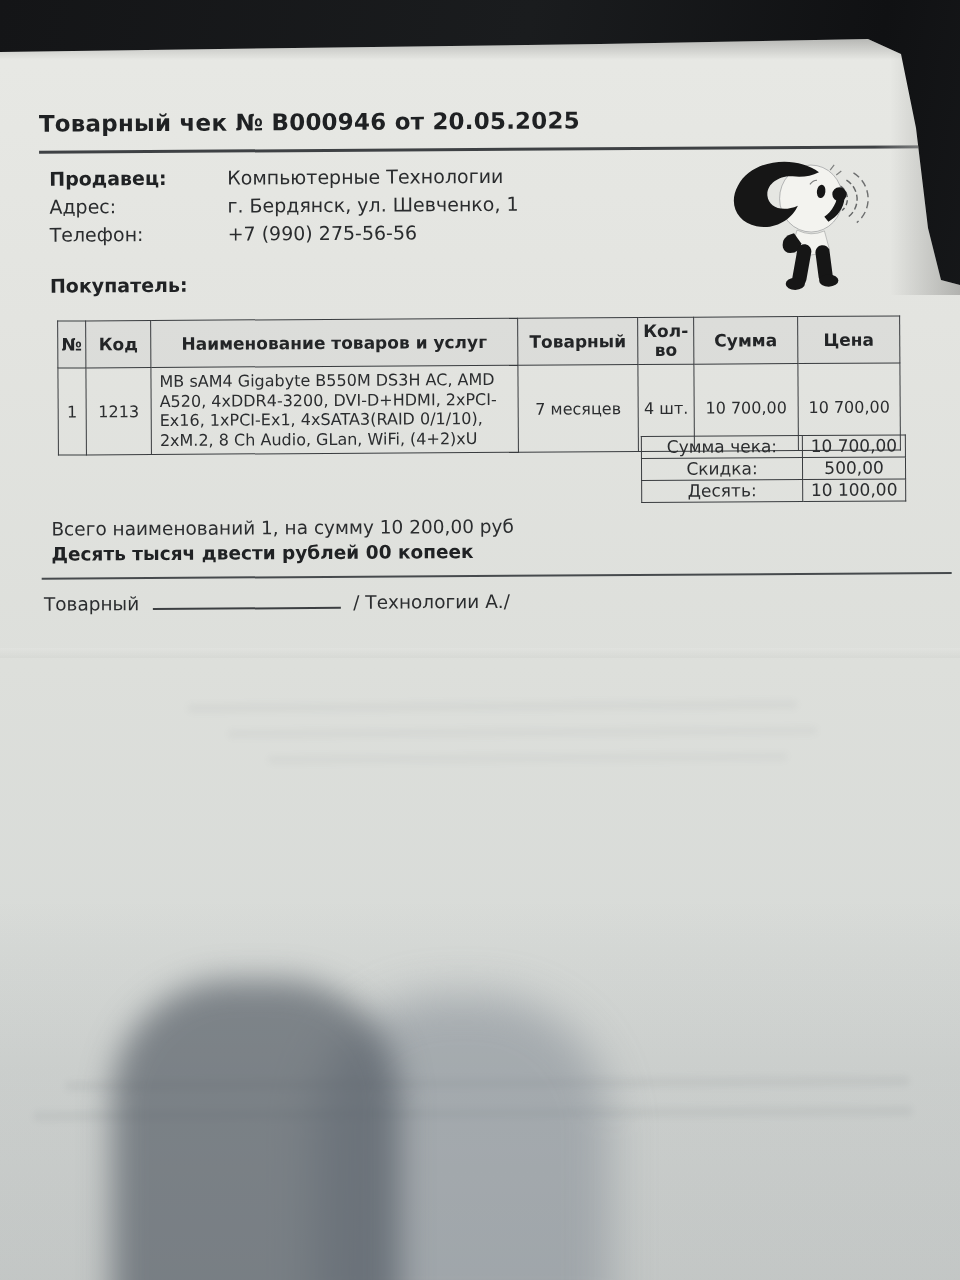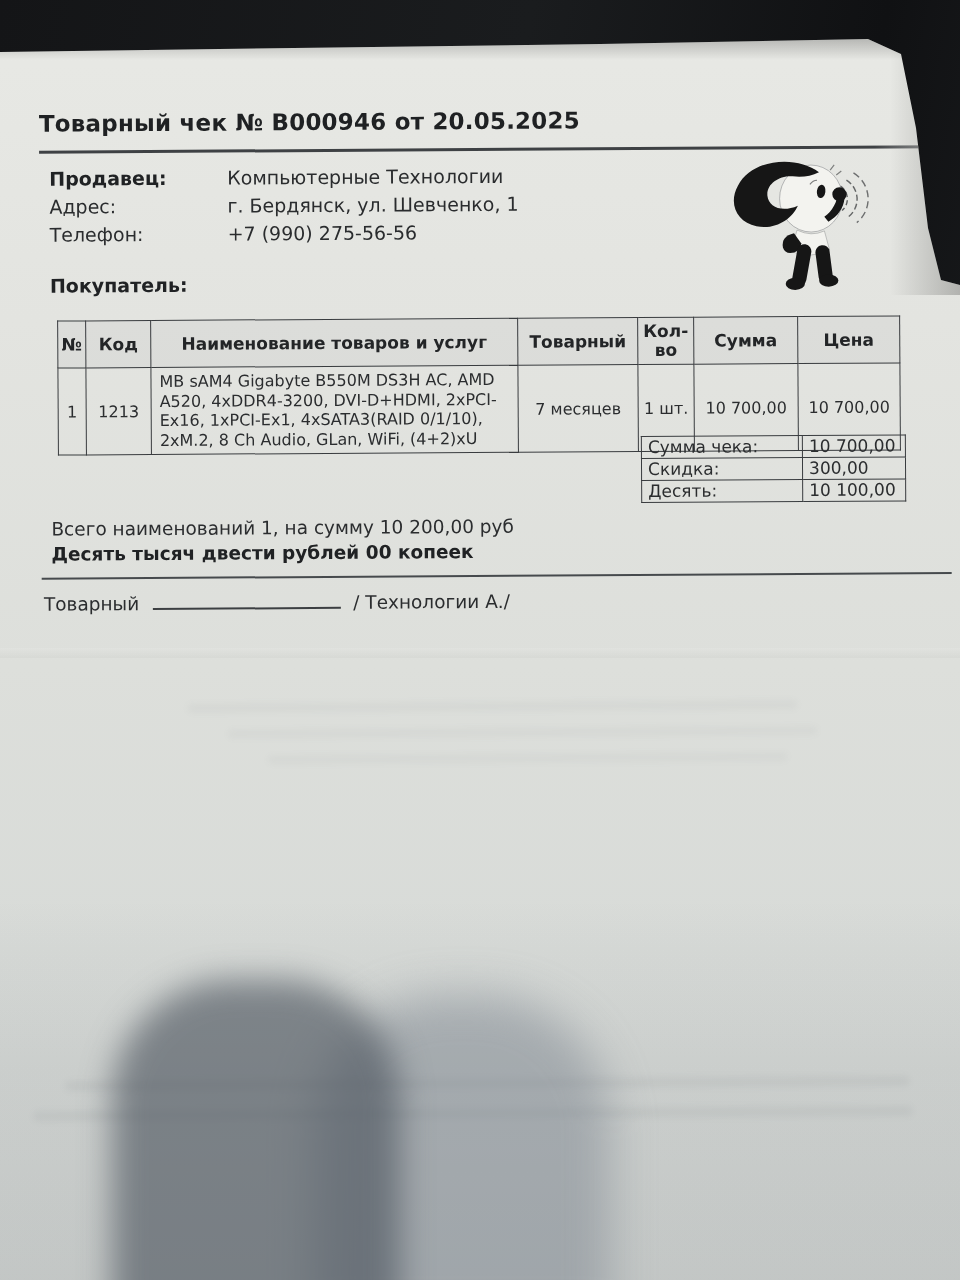--- a/index.html
+++ b/index.html
@@ -40,21 +40,21 @@
   .logo{position:absolute;left:732px;top:160px;width:138px;height:142px;}
 
   table.items{position:absolute;left:57px;top:318px;width:842px;border-collapse:collapse;table-layout:fixed;}
   table.items th,table.items td{border:1.6px solid #393c3f;}
   table.items th{font-size:17px;font-weight:700;color:#232527;text-align:center;vertical-align:middle;
     height:42px;padding:2px 3px;line-height:1.1;background:rgba(55,60,65,0.04);}
   table.items td{font-size:16px;color:#2b2d2f;text-align:center;vertical-align:middle;padding:3px 4px;}
   table.items td.name{ text-align:left;padding:4px 8px;line-height:1.22;font-size:16px;}
 
   table.totals{position:absolute;left:640px;top:437px;width:264px;border-collapse:collapse;table-layout:fixed;}
-  table.totals td{border:1.6px solid #393c3f;font-size:17px;color:#2b2d2f;text-align:left;
+  table.totals td{border:1.6px solid #393c3f;font-size:17px;color:#2b2d2f;text-align:center;
     padding:1px 6px;height:19px;line-height:1.05;vertical-align:middle;}
 
   .summary{position:absolute;left:50px;top:516px;font-size:18.5px;color:#2b2d2f;}
   .words{position:absolute;left:50px;top:541px;font-size:18.5px;font-weight:700;color:#202224;}
 
   .signature{position:absolute;left:42px;top:586px;display:flex;align-items:baseline;font-size:18.5px;color:#2b2d2f;}
   .sig-blank{width:188px;height:20px;border-bottom:2px solid #3c3f42;margin:0 12px 0 14px;}
 
   
   .bleed{position:absolute;background:#6e7378;filter:blur(3px);border-radius:6px;}
@@ -152,40 +152,40 @@
             <th>Сумма</th>
             <th>Цена</th>
           </tr>
         </thead>
         <tbody>
           <tr>
             <td>1</td>
             <td>1213</td>
             <td class="name">MB sAM4 Gigabyte B550M DS3H AC, AMD A520, 4xDDR4-3200, DVI-D+HDMI, 2xPCI-Ex16, 1xPCI-Ex1, 4xSATA3(RAID 0/1/10), 2xM.2, 8 Ch Audio, GLan, WiFi, (4+2)xU</td>
             <td>7 месяцев</td>
-            <td>1 шт.</td>
+            <td>4 шт.</td>
             <td>10 700,00</td>
             <td>10 700,00</td>
           </tr>
         </tbody>
       </table>
 
       <table class="totals">
         <colgroup>
             <col style="width:161px">
             <col style="width:103px">
           </colgroup>
         <tbody>
           <tr>
             <td>Сумма чека:</td>
             <td>10 700,00</td>
           </tr>
           <tr>
             <td>Скидка:</td>
-            <td>300,00</td>
+            <td>500,00</td>
           </tr>
           <tr>
             <td>Десять:</td>
             <td>10 100,00</td>
           </tr>
         </tbody>
       </table>
 
       <div class="summary">Всего наименований 1, на сумму 10 200,00 руб</div>
       <div class="words">Десять тысяч двести рублей 00 копеек</div>

